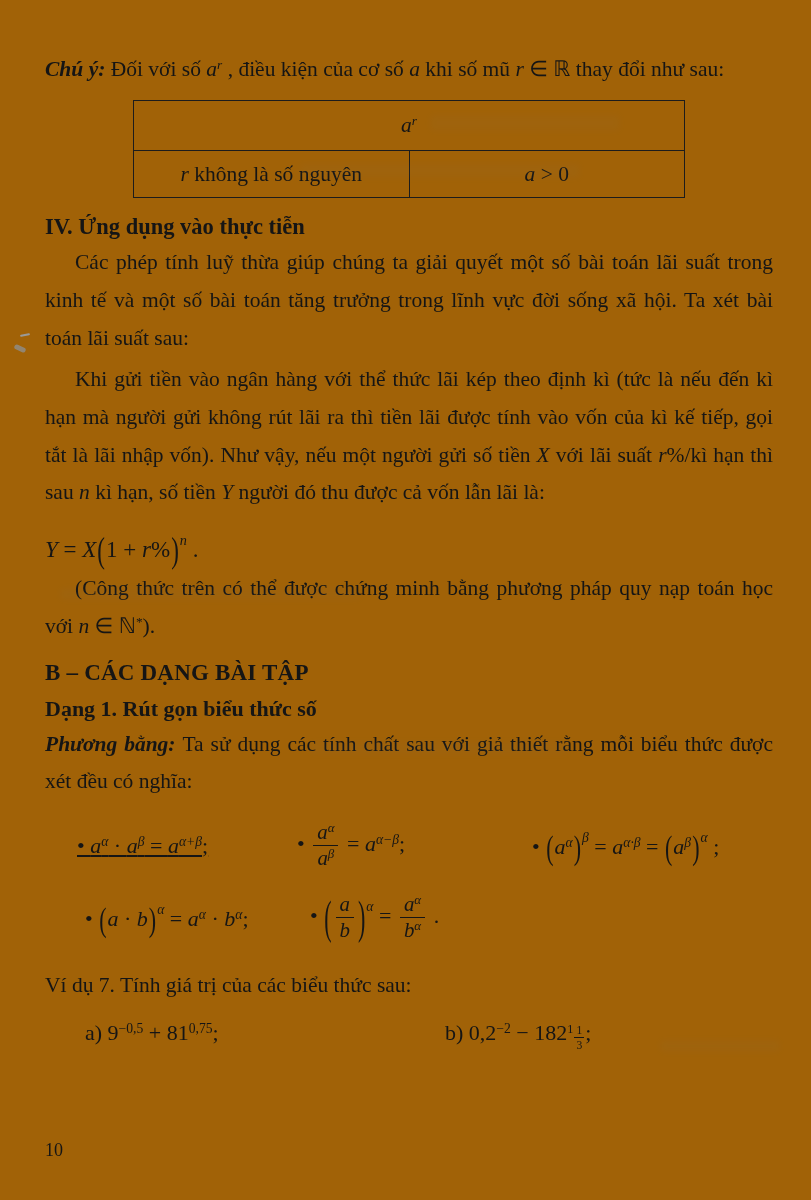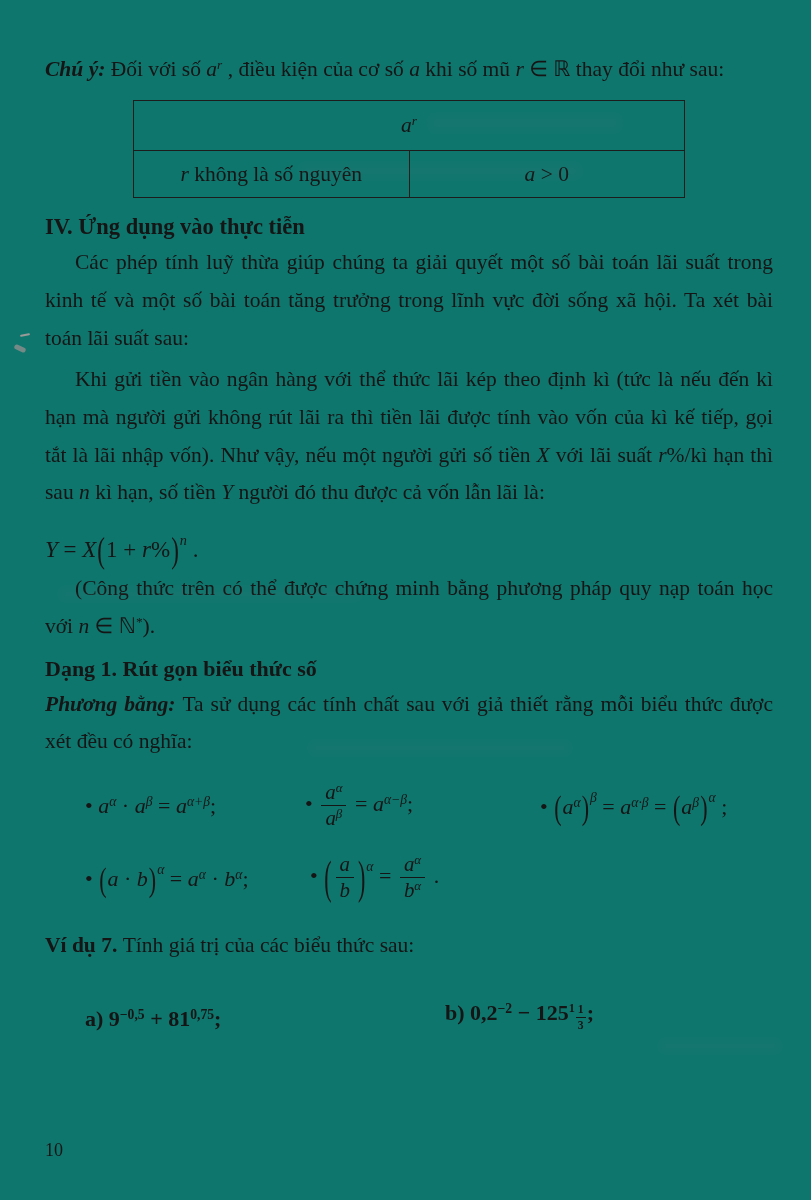--- a/index.html
+++ b/index.html
@@ -1,27 +1,27 @@
 <!DOCTYPE html>
 <html><head>
 <meta charset="utf-8">
 <style>
   html,body{margin:0;padding:0;}
   .page{
     position:relative; width:811px; height:1200px;
-    background:#0f766e; color:#151515;
+    background:#a16207; color:#151515;
     font-family:"Liberation Serif", serif;
     font-size:21.5px; overflow:hidden;
   }
   .content{ padding:52px 38px 0 45px; }
 
   
   .tk-n{ font-style:normal; }
   .tk-i{ font-style:italic; }
-  .tk-b{ font-weight:bold; }
+  .tk-b{ font-weight:normal; }
   .tk-bi{ font-weight:bold; font-style:italic; }
   .tk-sup,.tk-supi,.tk-supi2{ font-size:0.62em; vertical-align:0.52em; }
   .tk-supi,.tk-supi2{ font-style:italic; }
   .tk-supi2{ vertical-align:0.85em; }
   .tk-bp{ display:inline-block; transform:scaleY(1.55); transform-origin:center;
           vertical-align:-0.06em; padding:0 1px; font-weight:400; }
   .tk-bp2{ display:inline-block; transform:scaleY(2.15); transform-origin:center;
            vertical-align:-0.12em; padding:0 1px; font-weight:400; }
   .frac{ display:inline-block; vertical-align:middle; text-align:center;
          line-height:1.12; margin:0 3px; font-size:0.95em; }
@@ -48,28 +48,28 @@
          text-indent:30px; }
   .para.no-indent{ text-indent:0; }
   .formula{ margin:20px 0 6px 0; text-align:left; font-size:23px; }
   .h-b{ margin:14px 0 0 0; font-size:23px; font-weight:bold; letter-spacing:0.2px; }
   .h-dang{ margin:10px 0 0 0; font-size:22px; font-weight:bold; }
 
   .props-row{ display:flex; align-items:center; margin-top:6px; }
   .props-row.row1{ margin-top:14px; min-height:62px; }
   .props-row.row2{ min-height:70px; }
   .prop{ font-size:22px; white-space:nowrap; }
-  .prop.p1{ margin-left:40px; width:220px; }
+  .prop.p1{ margin-left:32px; width:220px;text-decoration:underline; }
   .prop.p2{ width:235px; }
   .prop.p3{ flex:1; }
   .prop.p4{ margin-left:40px; width:225px; }
 
   .example-intro{ margin-top:14px; }
   .example-items{ display:flex; margin-top:16px; font-size:22px; min-height:52px;
-                  align-items:flex-end;font-weight:bold; }
+                  align-items:flex-start; }
   .item.a{ margin-left:40px; width:360px; }
   .item.b{ margin-left:0; }
 
   .page-number{ position:absolute; left:45px; top:1140px; font-size:18px; }
 
   
   .artifact{ position:absolute; pointer-events:none; }
   .pencil-mark-1{ left:20px; top:334px; width:10px; height:2px;
                   background:#9a9a98; transform:rotate(-12deg); border-radius:2px; }
   .pencil-mark-2{ left:14px; top:346px; width:12px; height:5px;
@@ -114,41 +114,42 @@
     <h3 class="h-iv">IV. Ứng dụng vào thực tiễn</h3>
 
     <p class="para"><span class="tk-n">Các phép tính luỹ thừa giúp chúng ta giải quyết một số bài toán lãi suất trong kinh tế và một số bài toán tăng trưởng trong lĩnh vực đời sống xã hội. Ta xét bài toán lãi suất sau:</span></p>
 
     <p class="para"><span class="tk-n">Khi gửi tiền vào ngân hàng với thể thức lãi kép theo định kì (tức là nếu đến kì hạn mà người gửi không rút lãi ra thì tiền lãi được tính vào vốn của kì kế tiếp, gọi tắt là lãi nhập vốn). Như vậy, nếu một người gửi số tiền </span><span class="tk-i">X</span><span class="tk-n"> với lãi suất </span><span class="tk-i">r</span><span class="tk-n">%/kì hạn thì sau </span><span class="tk-i">n</span><span class="tk-n"> kì hạn, số tiền </span><span class="tk-i">Y</span><span class="tk-n"> người đó thu được cả vốn lẫn lãi là:</span></p>
 
     <div class="formula"><span class="tk-i">Y</span><span class="tk-n"> = </span><span class="tk-i">X</span><span class="tk-bp">(</span><span class="tk-n">1 + </span><span class="tk-i">r</span><span class="tk-n">%</span><span class="tk-bp">)</span><span class="tk-supi2">n</span><span class="tk-n"> .</span></div>
 
     <p class="para"><span class="tk-n">(Công thức trên có thể được chứng minh bằng phương pháp quy nạp toán học với </span><span class="tk-i">n</span><span class="tk-n"> ∈ ℕ</span><span class="tk-sup">*</span><span class="tk-n">).</span></p>
 
+    <h3 class="h-b">B – CÁC DẠNG BÀI TẬP</h3>
 
     <h4 class="h-dang">Dạng 1. Rút gọn biểu thức số</h4>
 
     <p class="para no-indent"><span class="tk-bi">Phương bằng: </span><span class="tk-n">Ta sử dụng các tính chất sau với giả thiết rằng mỗi biểu thức được xét đều có nghĩa:</span></p>
 
     <div class="props-row row1">
       <span class="prop p1"><span class="tk-n">•  </span><span class="tk-i">a</span><span class="tk-supi">α</span><span class="tk-n"> · </span><span class="tk-i">a</span><span class="tk-supi">β</span><span class="tk-n"> = </span><span class="tk-i">a</span><span class="tk-supi">α+β</span><span class="tk-n">;</span></span>
       <span class="prop p2"><span class="tk-n">•  </span><span class="frac"><span class="fnum"><span class="tk-i">a</span><span class="tk-supi">α</span></span><span class="fden"><span class="tk-i">a</span><span class="tk-supi">β</span></span></span><span class="tk-n"> = </span><span class="tk-i">a</span><span class="tk-supi">α−β</span><span class="tk-n">;</span></span>
       <span class="prop p3"><span class="tk-n">•  </span><span class="tk-bp">(</span><span class="tk-i">a</span><span class="tk-supi">α</span><span class="tk-bp">)</span><span class="tk-supi2">β</span><span class="tk-n"> = </span><span class="tk-i">a</span><span class="tk-supi">α·β</span><span class="tk-n"> = </span><span class="tk-bp">(</span><span class="tk-i">a</span><span class="tk-supi">β</span><span class="tk-bp">)</span><span class="tk-supi2">α</span><span class="tk-n"> ;</span></span>
     </div>
 
     <div class="props-row row2">
       <span class="prop p4"><span class="tk-n">•  </span><span class="tk-bp">(</span><span class="tk-i">a</span><span class="tk-n"> · </span><span class="tk-i">b</span><span class="tk-bp">)</span><span class="tk-supi2">α</span><span class="tk-n"> = </span><span class="tk-i">a</span><span class="tk-supi">α</span><span class="tk-n"> · </span><span class="tk-i">b</span><span class="tk-supi">α</span><span class="tk-n">;</span></span>
       <span class="prop p5"><span class="tk-n">•  </span><span class="tk-bp2">(</span><span class="frac"><span class="fnum"><span class="tk-i">a</span></span><span class="fden"><span class="tk-i">b</span></span></span><span class="tk-bp2">)</span><span class="tk-supi2">α</span><span class="tk-n"> = </span><span class="frac"><span class="fnum"><span class="tk-i">a</span><span class="tk-supi">α</span></span><span class="fden"><span class="tk-i">b</span><span class="tk-supi">α</span></span></span><span class="tk-n"> .</span></span>
     </div>
 
     <p class="para no-indent example-intro"><span class="tk-b">Ví dụ 7. </span><span class="tk-n">Tính giá trị của các biểu thức sau:</span></p>
 
     <div class="example-items">
       <span class="item a"><span class="tk-n">a) </span><span class="tk-n">9</span><span class="tk-sup">−0,5</span><span class="tk-n"> + 81</span><span class="tk-sup">0,75</span><span class="tk-n">;</span></span>
-      <span class="item b"><span class="tk-n">b) </span><span class="tk-n">0,2</span><span class="tk-sup">−2</span><span class="tk-n"> − 125</span><span class="tk-supw">
+      <span class="item b"><span class="tk-n">b) </span><span class="tk-n">0,2</span><span class="tk-sup">−2</span><span class="tk-n"> − 182</span><span class="tk-supw">
             <span class="tk-n">1</span>
             <span class="frac">
               <span class="fnum"><span class="tk-n">1</span></span>
               <span class="fden"><span class="tk-n">3</span></span>
             </span>
           </span><span class="tk-n">;</span></span>
     </div>
 
   </div>
 

